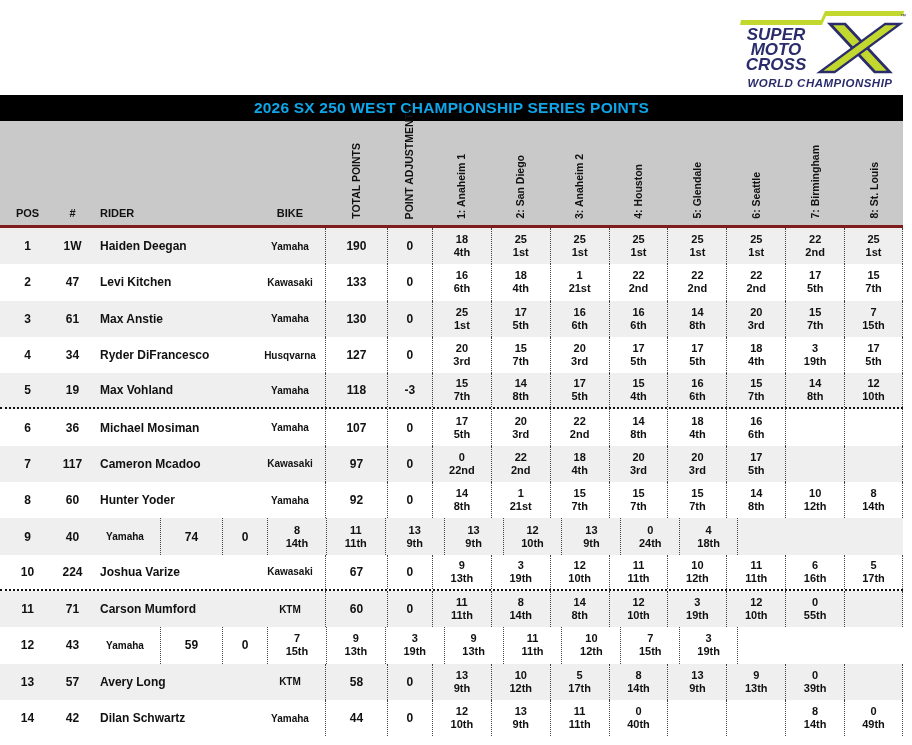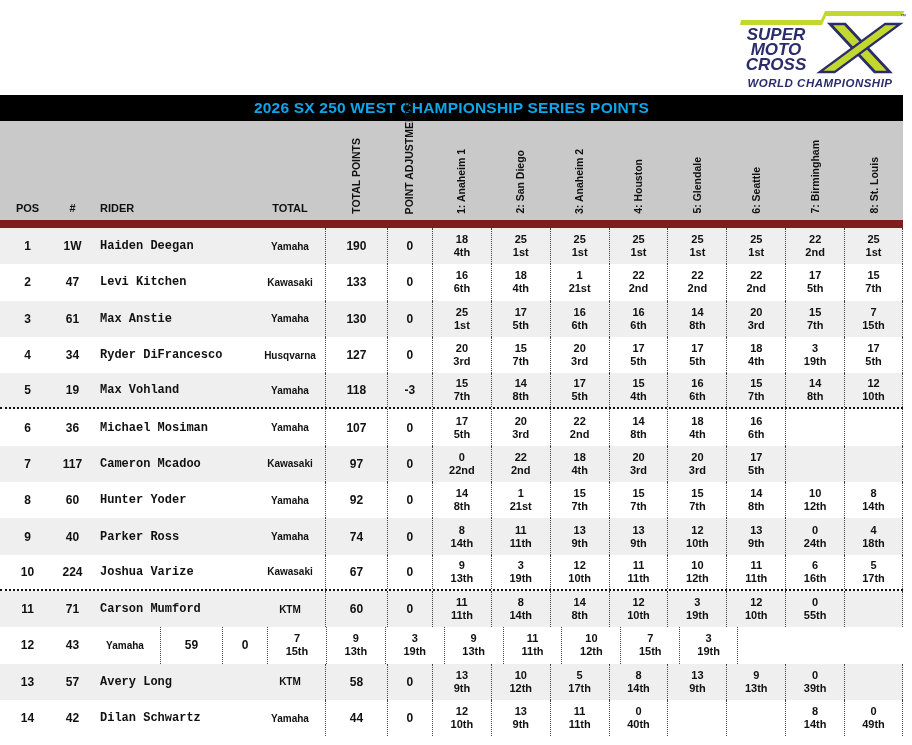--- a/index.html
+++ b/index.html
@@ -11,41 +11,41 @@
   .top-space { height:95px; position:relative; }
   .logo { position:absolute; top:4px; right:6px; width:172px; height:88px; }
 
   
   .titlebar { width:903px; height:26px; background:#000; color:#0ea5e9;
     display:flex; align-items:center; justify-content:center;
     font-weight:bold; font-size:15.5px; letter-spacing:.2px; }
 
   
   .header-row { display:flex; width:903px; height:107px; background:#c9c9c9;
-    border-bottom:8px solid #7f1d1d; }
+    border-bottom:3px solid #7f1d1d; }
   .hcell { display:flex; align-items:flex-end; justify-content:center;
     font-weight:bold; font-size:11px; padding-bottom:6px; }
   .rot { writing-mode:vertical-rl; transform:rotate(180deg);
     white-space:nowrap; font-size:10.5px; font-weight:bold; }
   .c-pos   { width:55px; }
   .c-num   { width:35px; }
   .c-rider { width:165px; }
   .c-bike  { width:70px; }
   .c-total { width:62px; }
   .c-adj   { width:45px; }
   .c-race  { width:58.9px; }
   .h-rider { justify-content:flex-start; padding-left:10px; }
 
   
   .row { display:flex; width:903px; height:36.3px; font-weight:bold; }
   .row.odd { background:#efefef; }
   .row.sep { border-bottom:2px dotted #111; }
   .cell { display:flex; align-items:center; justify-content:center;
     font-size:12px; }
-  .cell.rider { justify-content:flex-start; padding-left:10px;font-family:Liberation Mono, monospace; }
+  .cell.rider { justify-content:flex-start; padding-left:10px; }
   .cell.bike  { font-size:10px; }
   .cell.race  { flex-direction:column; font-size:11px; line-height:13px; }
   .bL { border-left:1px dotted #444; }
   .bR { border-right:1px dotted #444; }
 </style>
 </head>
 <body>
 
 <div id="app">
 
@@ -65,21 +65,21 @@
       <text x="86" y="83" text-anchor="middle" font-family="Liberation Sans, sans-serif" font-size="11.5" font-weight="bold" font-style="italic" fill="#2b2d6b" letter-spacing="0.5">WORLD CHAMPIONSHIP</text>
     </svg>
   </div>
 
   <div class="titlebar">2026 SX 250 WEST CHAMPIONSHIP SERIES POINTS</div>
 
   <div class="header-row">
     <div class="hcell c-pos">POS</div>
     <div class="hcell c-num">#</div>
     <div class="hcell c-rider h-rider">RIDER</div>
-    <div class="hcell c-bike">TOTAL</div>
+    <div class="hcell c-bike">BIKE</div>
     <div class="hcell c-total">
         <span class="rot">TOTAL POINTS</span>
       </div>
     <div class="hcell c-adj">
         <span class="rot">POINT ADJUSTMENTS</span>
       </div>
     <div class="hcell c-race">
         <span class="rot">1: Anaheim 1</span>
       </div>
     <div class="hcell c-race">
@@ -410,21 +410,20 @@
           <div>12th</div>
         </div>
         <div class="cell c-race race bL bR">
           <div>8</div>
           <div>14th</div>
         </div>
       </div>
       <div class="row odd">
         <div class="cell c-pos">9</div>
         <div class="cell c-num">40</div>
-        <div class="cell c-rider rider">Parker Ross</div>
         <div class="cell c-bike bike">Yamaha</div>
         <div class="cell c-total bL">74</div>
         <div class="cell c-adj bL">0</div>
         <div class="cell c-race race bL">
           <div>8</div>
           <div>14th</div>
         </div>
         <div class="cell c-race race bL">
           <div>11</div>
           <div>11th</div>

